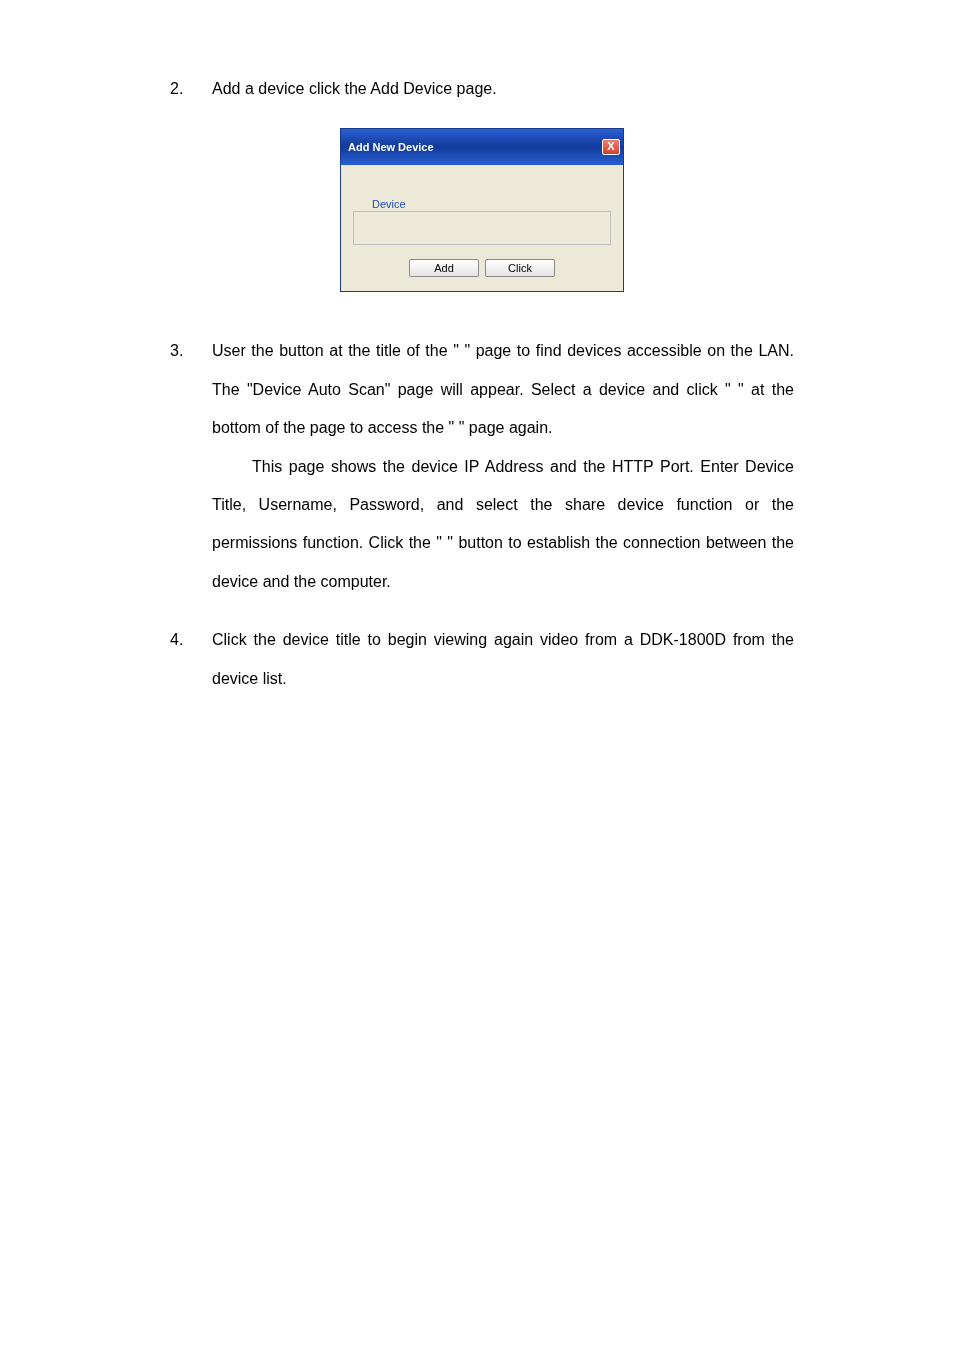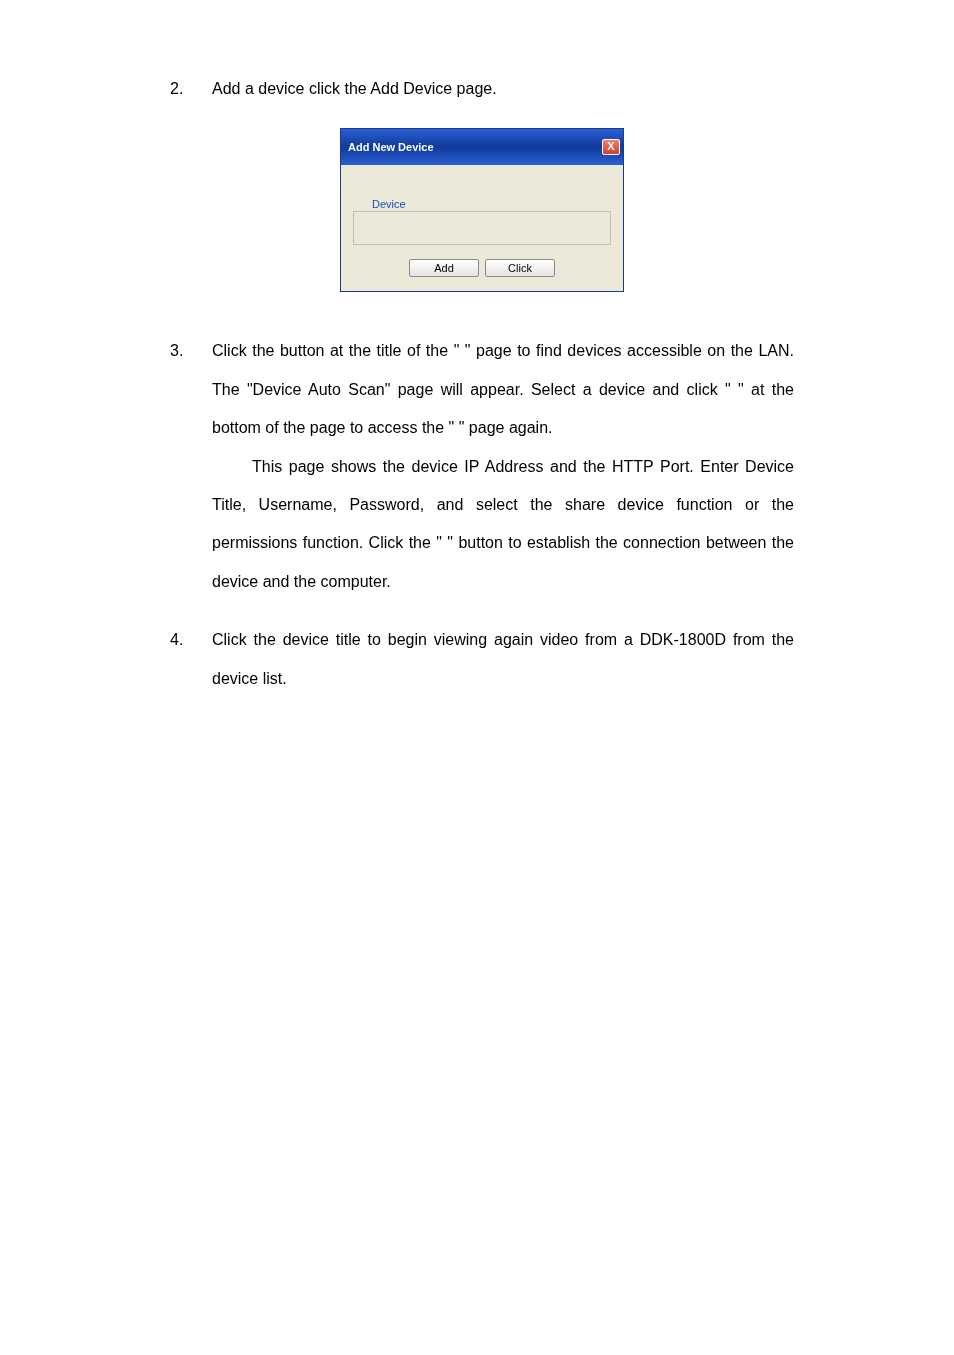--- a/index.html
+++ b/index.html
@@ -154,21 +154,21 @@
         <button class="dlg-btn">Click</button>
       </div>
     </div>
   </div>
 </div>
 
 <div class="doc-line">
   <div class="list-num">3.</div>
   <div class="list-body">
     <span class="indent-para">
-      <span>Click the </span>
+      <span>User the </span>
       <span> button at the title of the " </span>
       <span> " page to find devices accessible on the LAN. The "Device Auto Scan" page will appear. Select a device and click " </span>
       <span> " at the bottom of the page to access the " </span>
       <span> " page again.</span>
     </span>
     <br>
     <span class="indent-para" style="display:inline-block; text-indent:2.5em;">
       <span>This page shows the device IP Address and the HTTP Port. Enter Device Title, Username, Password, and select the share device function or the permissions function. Click the " </span>
       <span> " button to establish the connection between the device and the computer.</span>
     </span>

